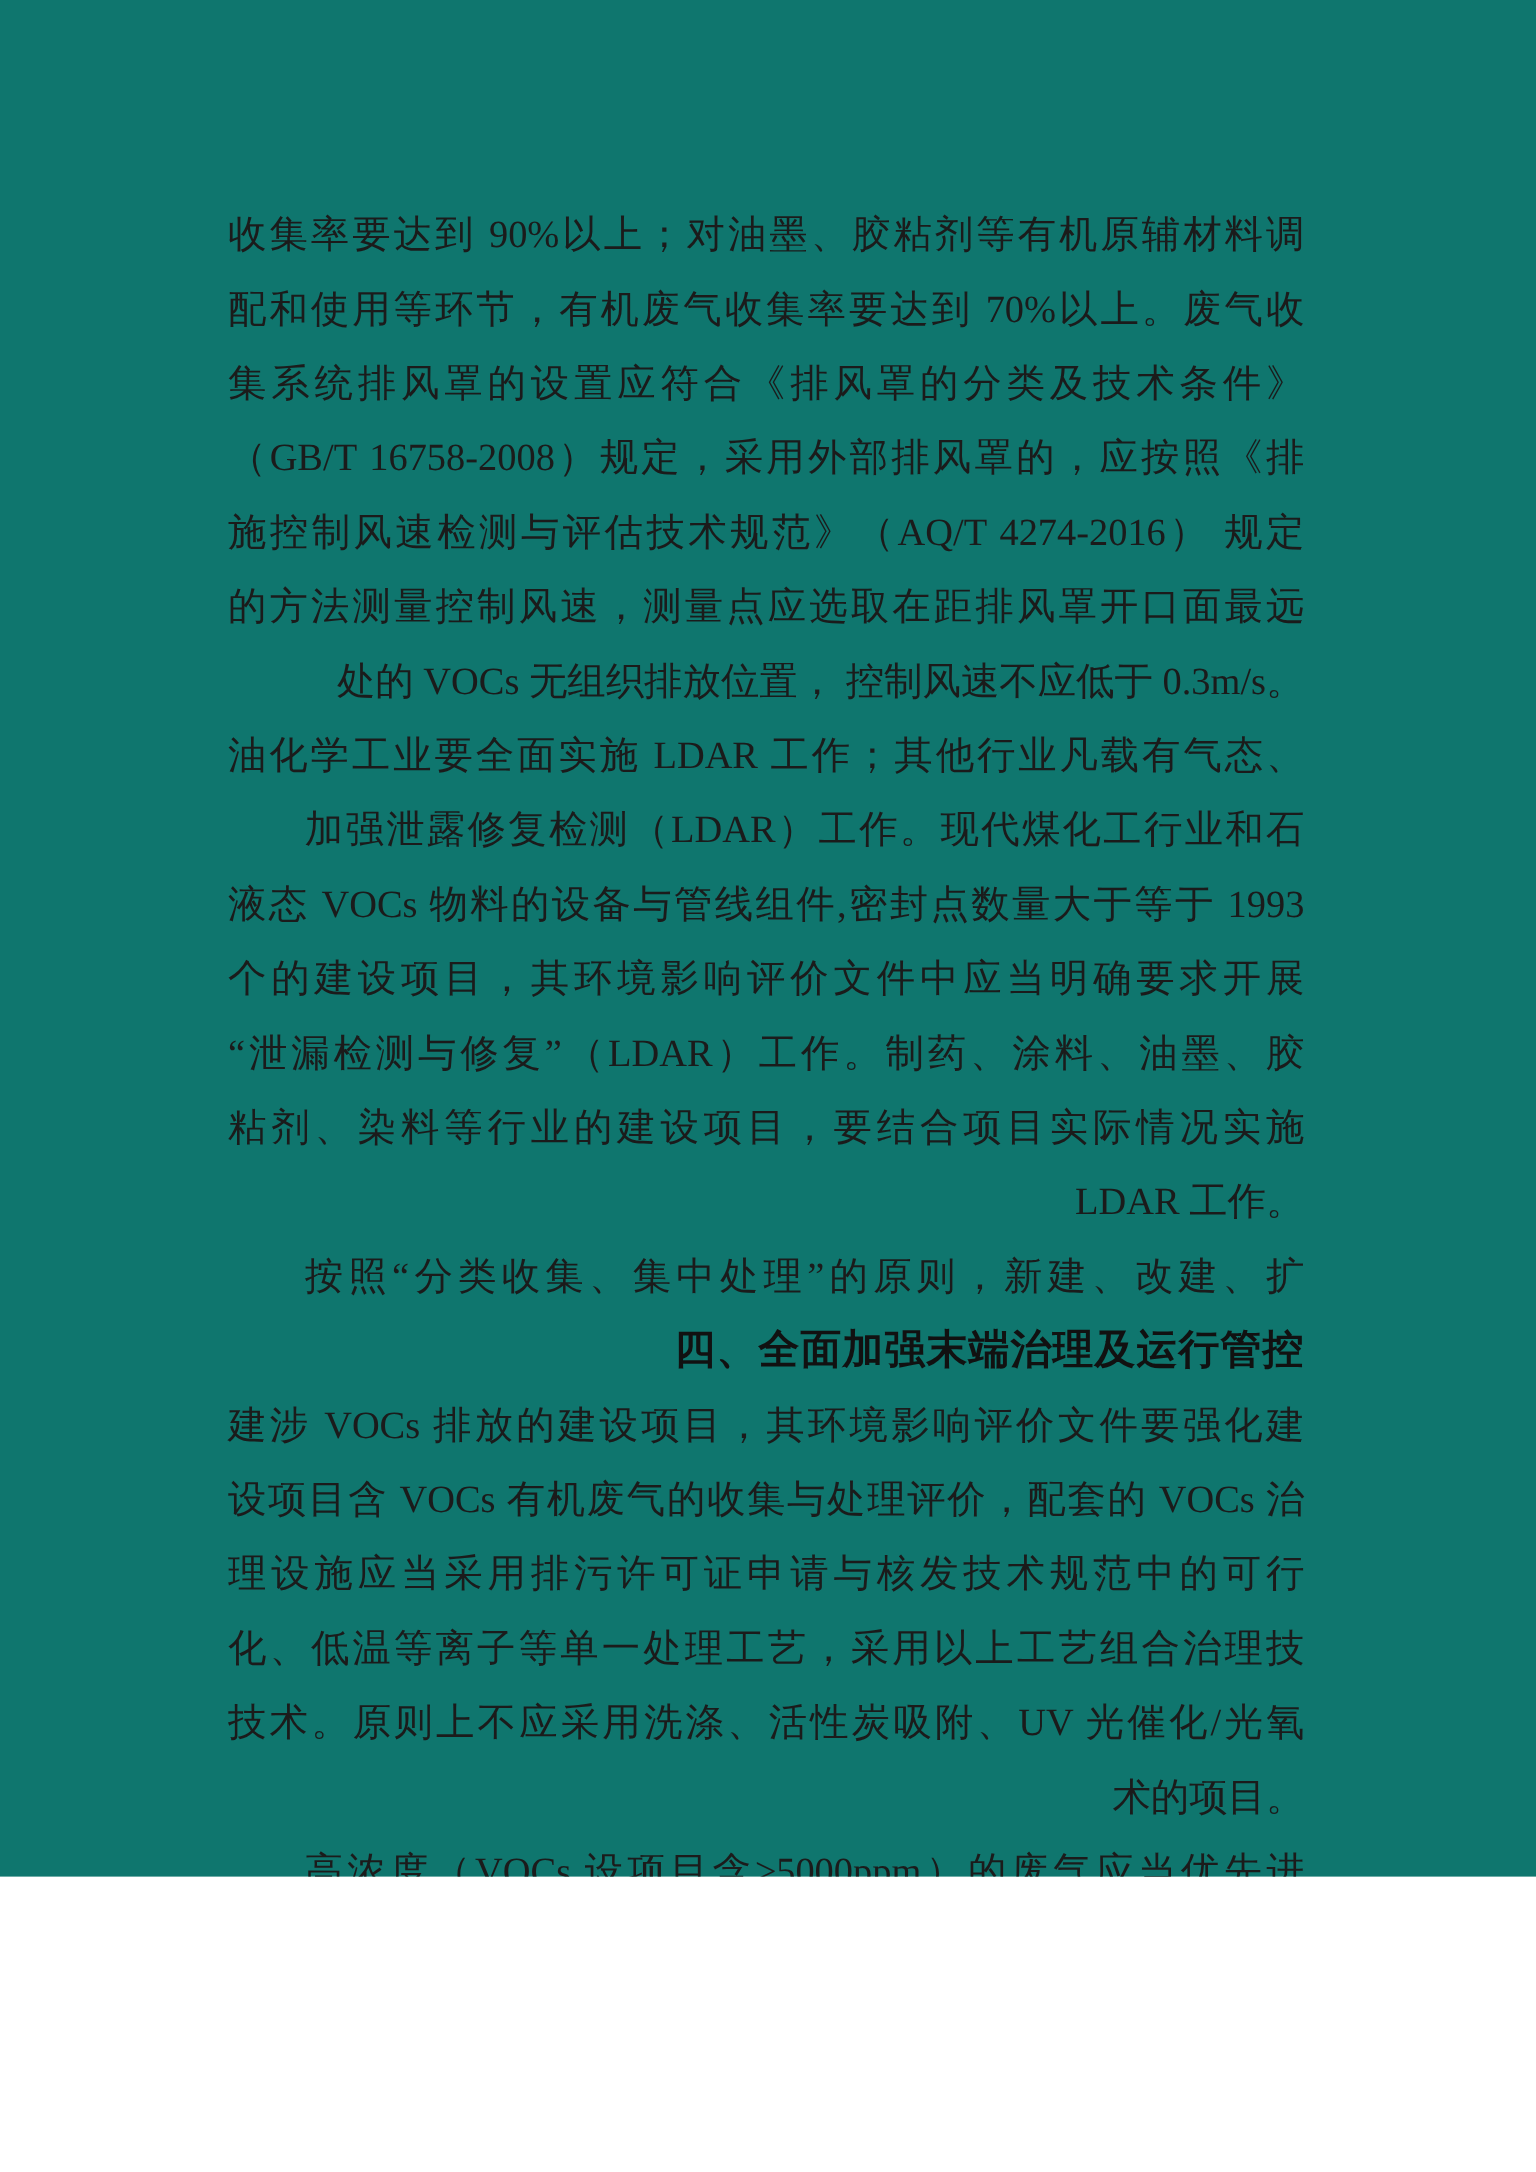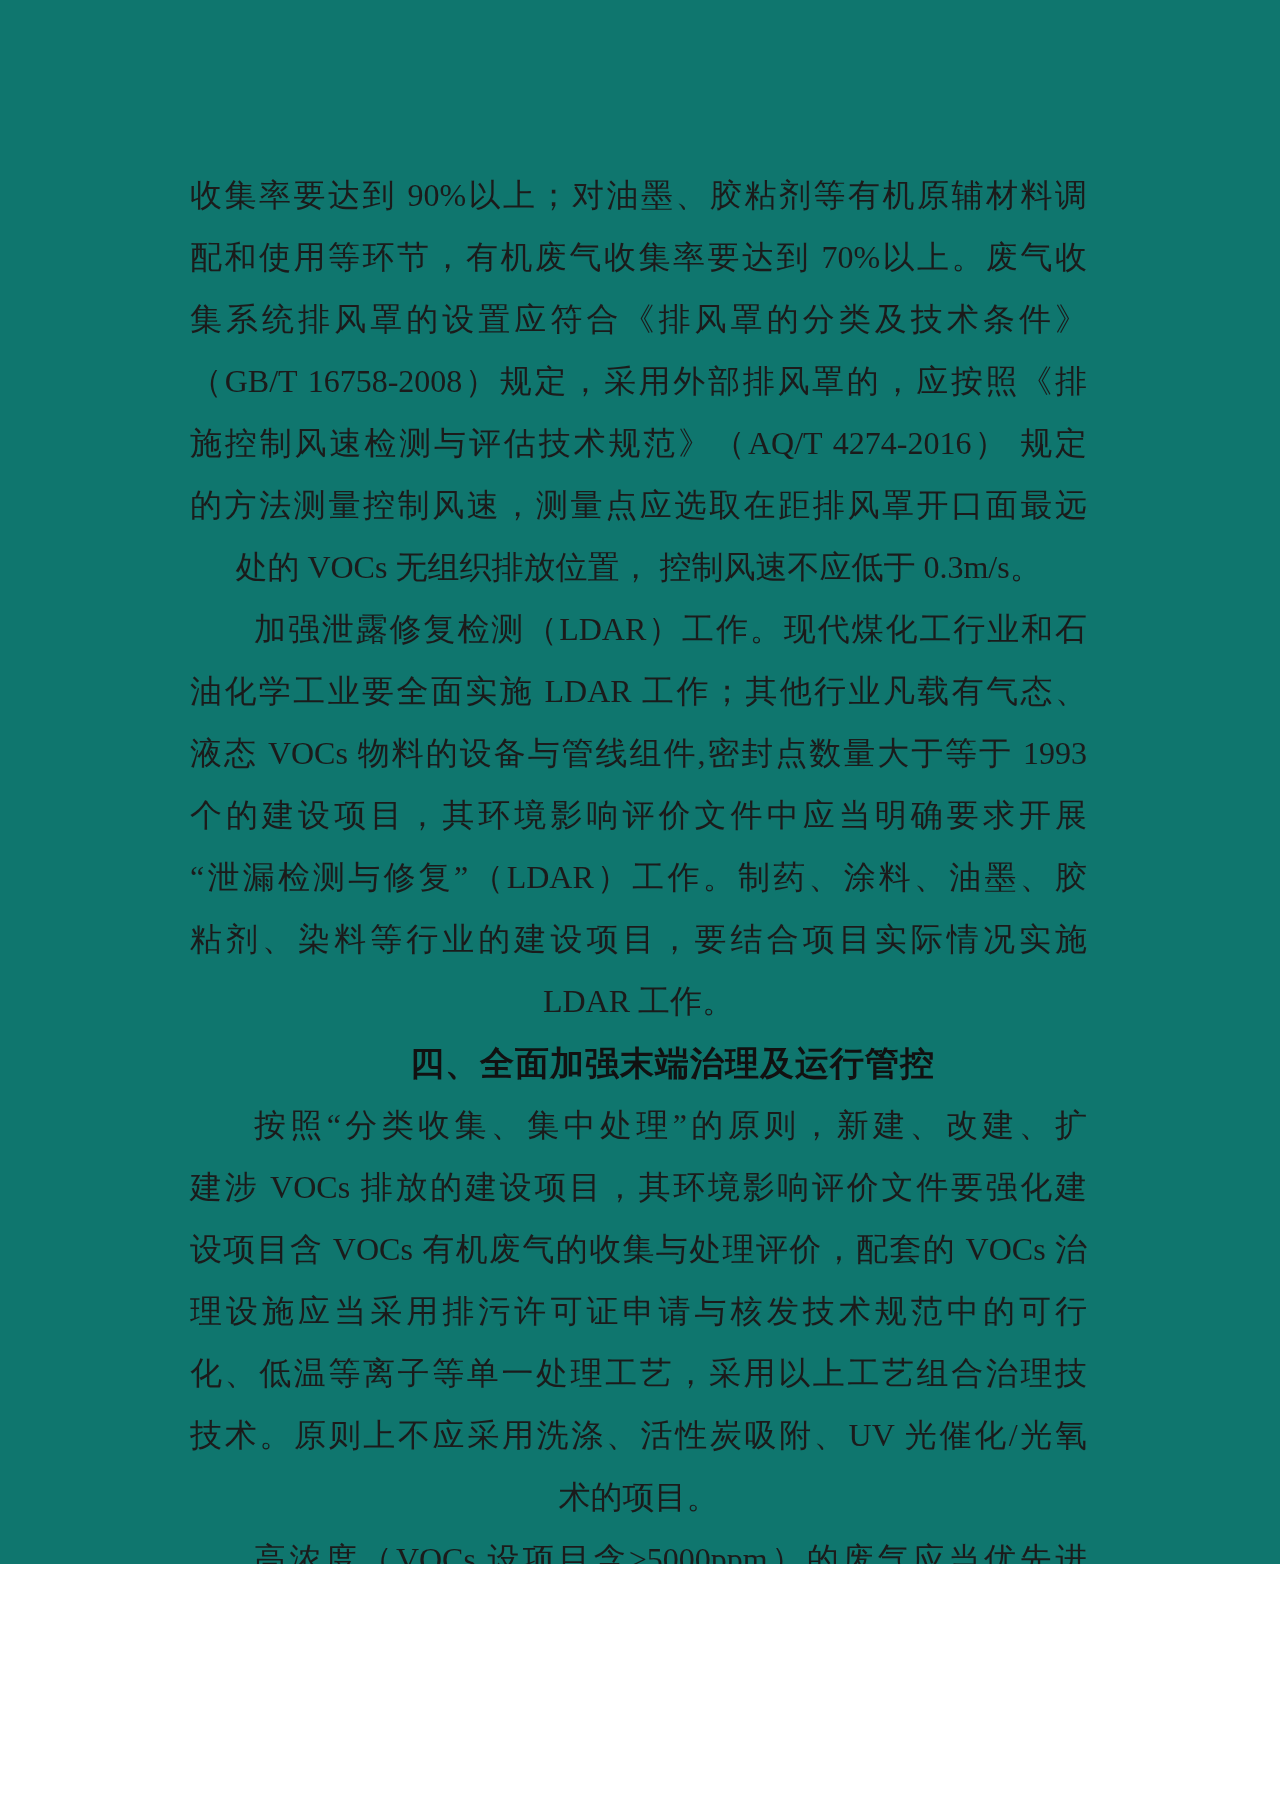--- a/index.html
+++ b/index.html
@@ -20,21 +20,21 @@
     top: 164px;
     width: 897px;
     font-family: "Liberation Serif", "DejaVu Serif", serif;
     font-size: 32px;
     line-height: 62px;
     color: #1b1b1b;
     -webkit-font-smoothing: antialiased;
   }
   .line {
     height: 62px;
-    text-align: center;
+    text-align: right;
   }
   .line.justify {
     text-align: justify;
     text-align-last: justify;
   }
   .line.indent {
     text-indent: 2em;
   }
   .line.heading {
     font-family: "Liberation Sans", "DejaVu Sans", sans-serif;
@@ -49,29 +49,29 @@
 
 <div class="page">
   <div class="textblock">
       <div class="line justify">收集率要达到 90%以上；对油墨、胶粘剂等有机原辅材料调</div>
       <div class="line justify">配和使用等环节，有机废气收集率要达到 70%以上。废气收</div>
       <div class="line justify">集系统排风罩的设置应符合《排风罩的分类及技术条件》</div>
       <div class="line justify">（GB/T 16758-2008）规定，采用外部排风罩的，应按照《排</div>
       <div class="line justify">施控制风速检测与评估技术规范》（AQ/T 4274-2016） 规定</div>
       <div class="line justify">的方法测量控制风速，测量点应选取在距排风罩开口面最远</div>
       <div class="line">处的 VOCs 无组织排放位置， 控制风速不应低于 0.3m/s。</div>
+      <div class="line justify">油化学工业要全面实施 LDAR 工作；其他行业凡载有气态、</div>
       <div class="line justify indent">加强泄露修复检测（LDAR）工作。现代煤化工行业和石</div>
-      <div class="line justify">油化学工业要全面实施 LDAR 工作；其他行业凡载有气态、</div>
       <div class="line justify">液态 VOCs 物料的设备与管线组件,密封点数量大于等于 1993</div>
       <div class="line justify">个的建设项目，其环境影响评价文件中应当明确要求开展</div>
       <div class="line justify">“泄漏检测与修复”（LDAR）工作。制药、涂料、油墨、胶</div>
       <div class="line justify">粘剂、染料等行业的建设项目，要结合项目实际情况实施</div>
       <div class="line">LDAR 工作。</div>
+      <div class="line justify indent">按照“分类收集、集中处理”的原则，新建、改建、扩</div>
       <div class="line indent heading">四、全面加强末端治理及运行管控</div>
-      <div class="line justify indent">按照“分类收集、集中处理”的原则，新建、改建、扩</div>
       <div class="line justify">建涉 VOCs 排放的建设项目，其环境影响评价文件要强化建</div>
       <div class="line justify">设项目含 VOCs 有机废气的收集与处理评价，配套的 VOCs 治</div>
       <div class="line justify">理设施应当采用排污许可证申请与核发技术规范中的可行</div>
       <div class="line justify">化、低温等离子等单一处理工艺，采用以上工艺组合治理技</div>
       <div class="line justify">技术。原则上不应采用洗涤、活性炭吸附、UV 光催化/光氧</div>
       <div class="line">术的项目。</div>
       <div class="line justify indent">高浓度（VOCs 设项目含≥5000ppm）的废气应当优先进</div>
     </div>
 </div>
 

